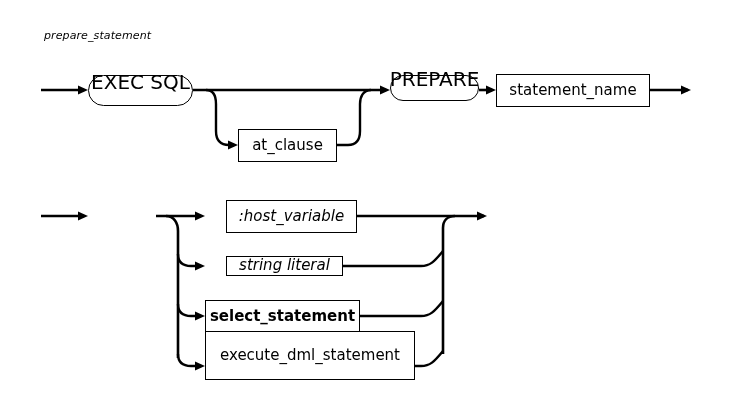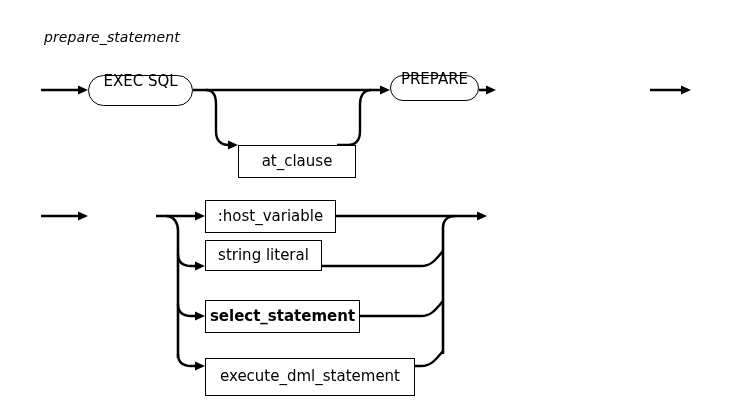--- a/index.html
+++ b/index.html
@@ -23,49 +23,51 @@
     position: absolute;
     left: 0;
     top: 0;
     width: 754px;
     height: 408px;
   }
   .diagram-title {
     position: absolute;
     left: 44px;
     top: 29px;
-    font-size: 14px;
+    font-size: 11px;
     font-style: italic;
     font-weight: 500;
     letter-spacing: 0.1px;
     white-space: nowrap;
   }
   .node {
     position: absolute;
     box-sizing: border-box;
     background: #ffffff;
     display: flex;
     align-items: center;
     justify-content: center;
     white-space: nowrap;
     line-height: 1;
   }
   .node.terminal {
     border: 1.6px solid #000000;
     border-radius: 999px;
-    font-size: 15px;
+    font-size: 20px;
     padding-bottom: 18px;
   }
   .node.nonterminal {
     border: 1.9px solid #000000;
     border-radius: 0;
     font-size: 15px;
     padding-bottom: 1px;
   }
   .node.italic-label {
+    font-style: italic;
+    margin-left: 21px;
   }
 </style>
 </head>
 <body>
 
 <div id="diagram-root">
 
   <div class="diagram-title">prepare_statement</div>
 
   <svg id="rail-layer" viewBox="0 0 754 408" width="754" height="408" xmlns="http://www.w3.org/2000/svg">
@@ -115,27 +117,28 @@
       <path d="M 322 266 L 421 266 C 430 266 434 262 443 251" stroke-width="2.4"></path>
 
       <path d="M 360 316 L 421 316 C 430 316 434 312 443 301" stroke-width="2.4"></path>
 
       <path d="M 415 366 L 421 366 C 430 366 434 362 443 351" stroke-width="2.4"></path>
     </g>
   </svg>
 
   <div class="node terminal" style="left:88px; top:75px; width:105px; height:31px;">EXEC SQL</div>
 
-  <div class="node nonterminal" style="left:238px; top:145px; width:118px; height:33px;text-align:right;">at_clause</div>
+  <div class="node nonterminal" style="left:238px; top:129px; width:99px; height:33px;text-align:right;">at_clause</div>
 
   <div class="node terminal" style="left:390px; top:75px; width:89px; height:26px;">PREPARE</div>
 
+  <div class="node nonterminal" style="left:496px; top:74px; width:154px; height:33px;">statement_name</div>
 
 
   <div class="node nonterminal italic-label" style="left:205px; top:200px; width:131px; height:33px;">:host_variable</div>
 
-  <div class="node nonterminal italic-label" style="left:205px; top:240px; width:117px; height:31px;">string literal</div>
+  <div class="node nonterminal italic-label" style="left:205px; top:256px; width:117px; height:20px;">string literal</div>
 
   <div class="node nonterminal" style="left:205px; top:300px; width:155px; height:33px;font-weight:bold;">select_statement</div>
 
-  <div class="node nonterminal" style="left:205px; top:358px; width:210px; height:38px;">execute_dml_statement</div>
+  <div class="node nonterminal" style="left:205px; top:331px; width:210px; height:49px;">execute_dml_statement</div>
 
 </div>
 
 </body></html>

